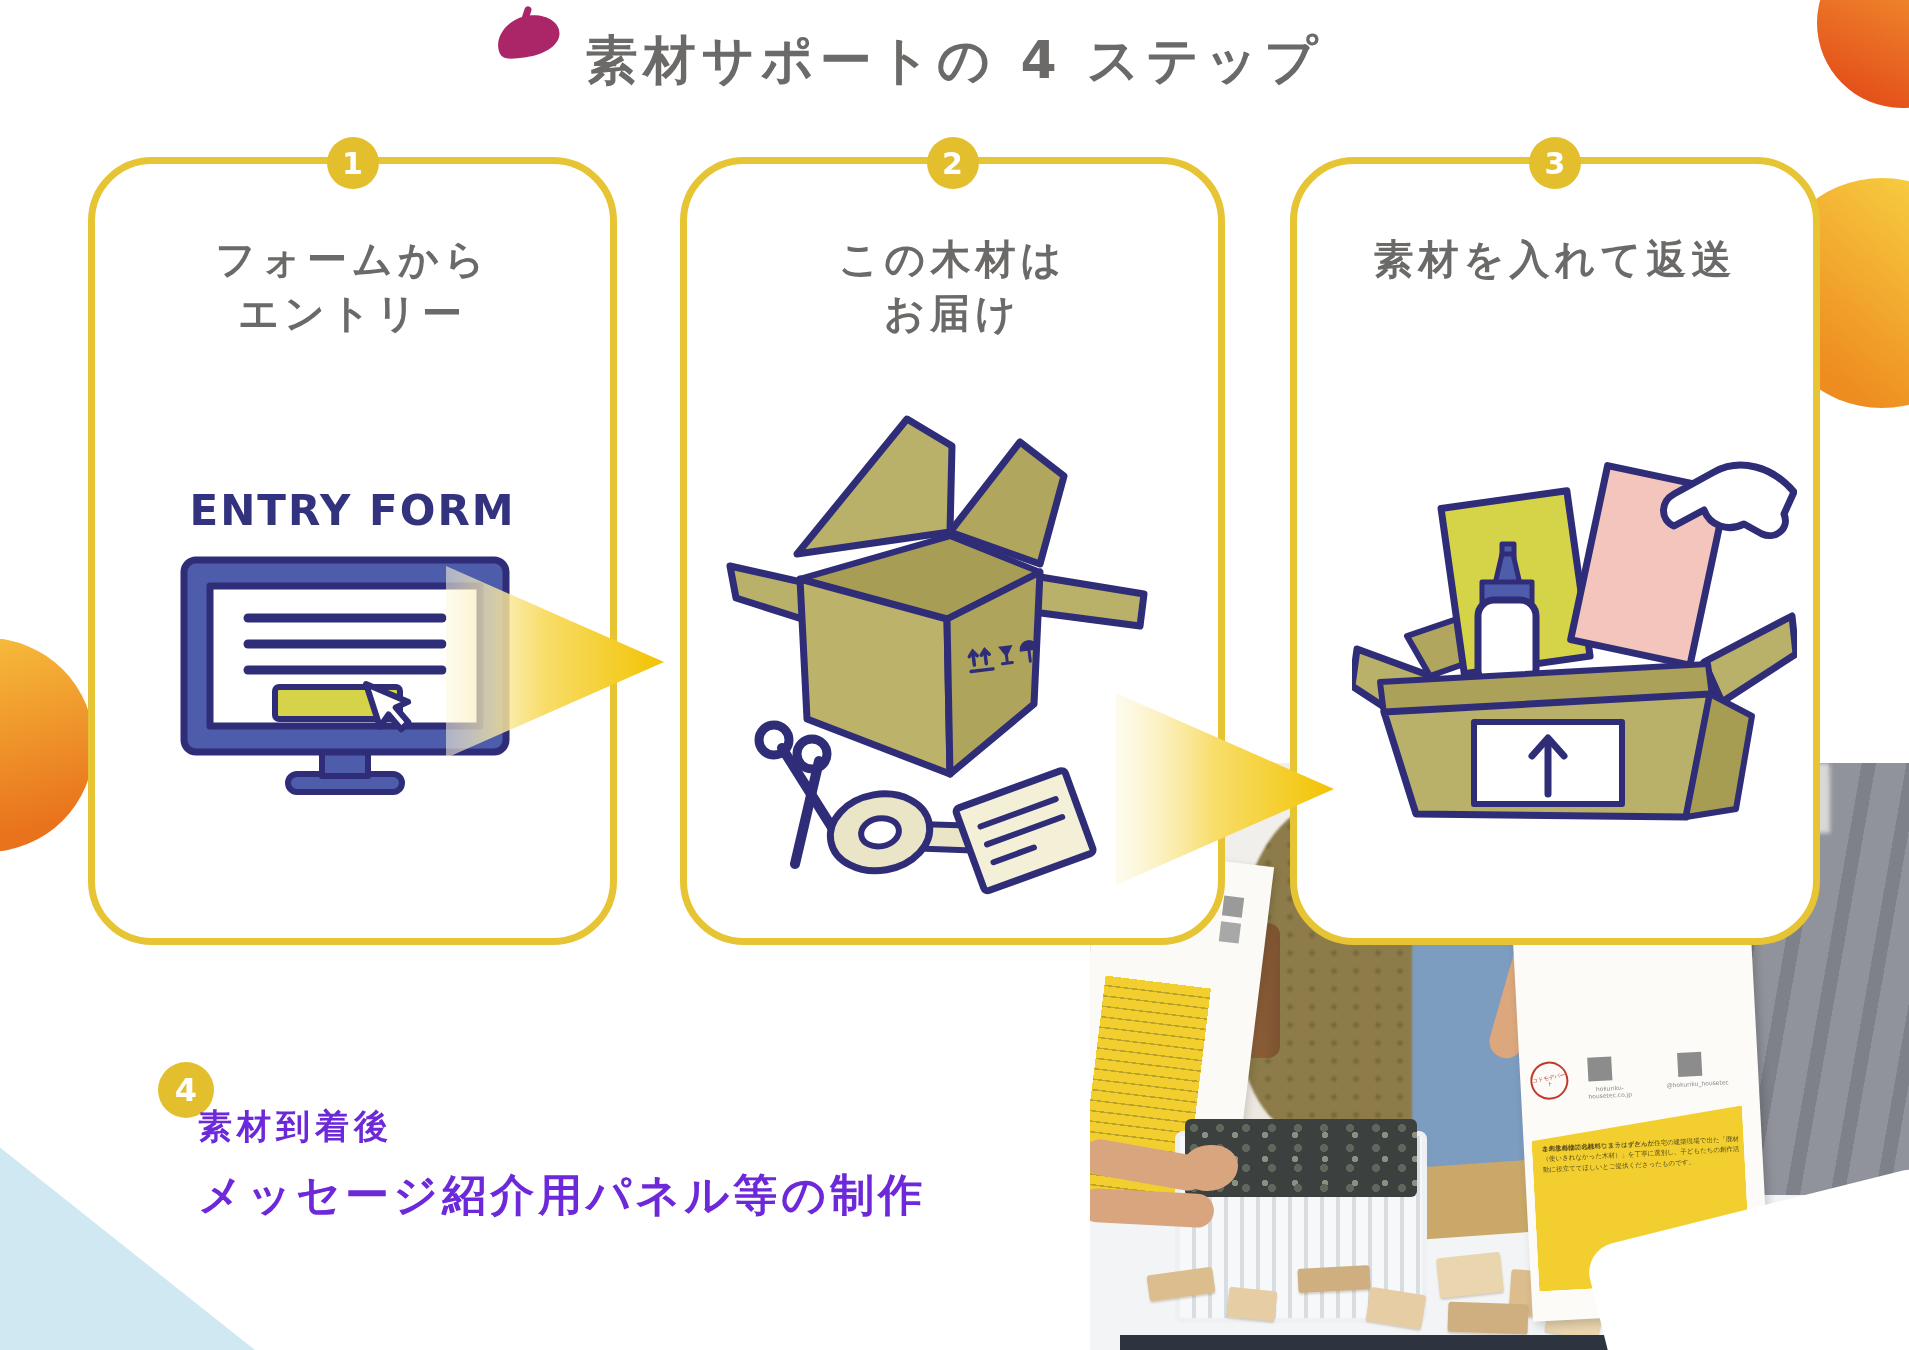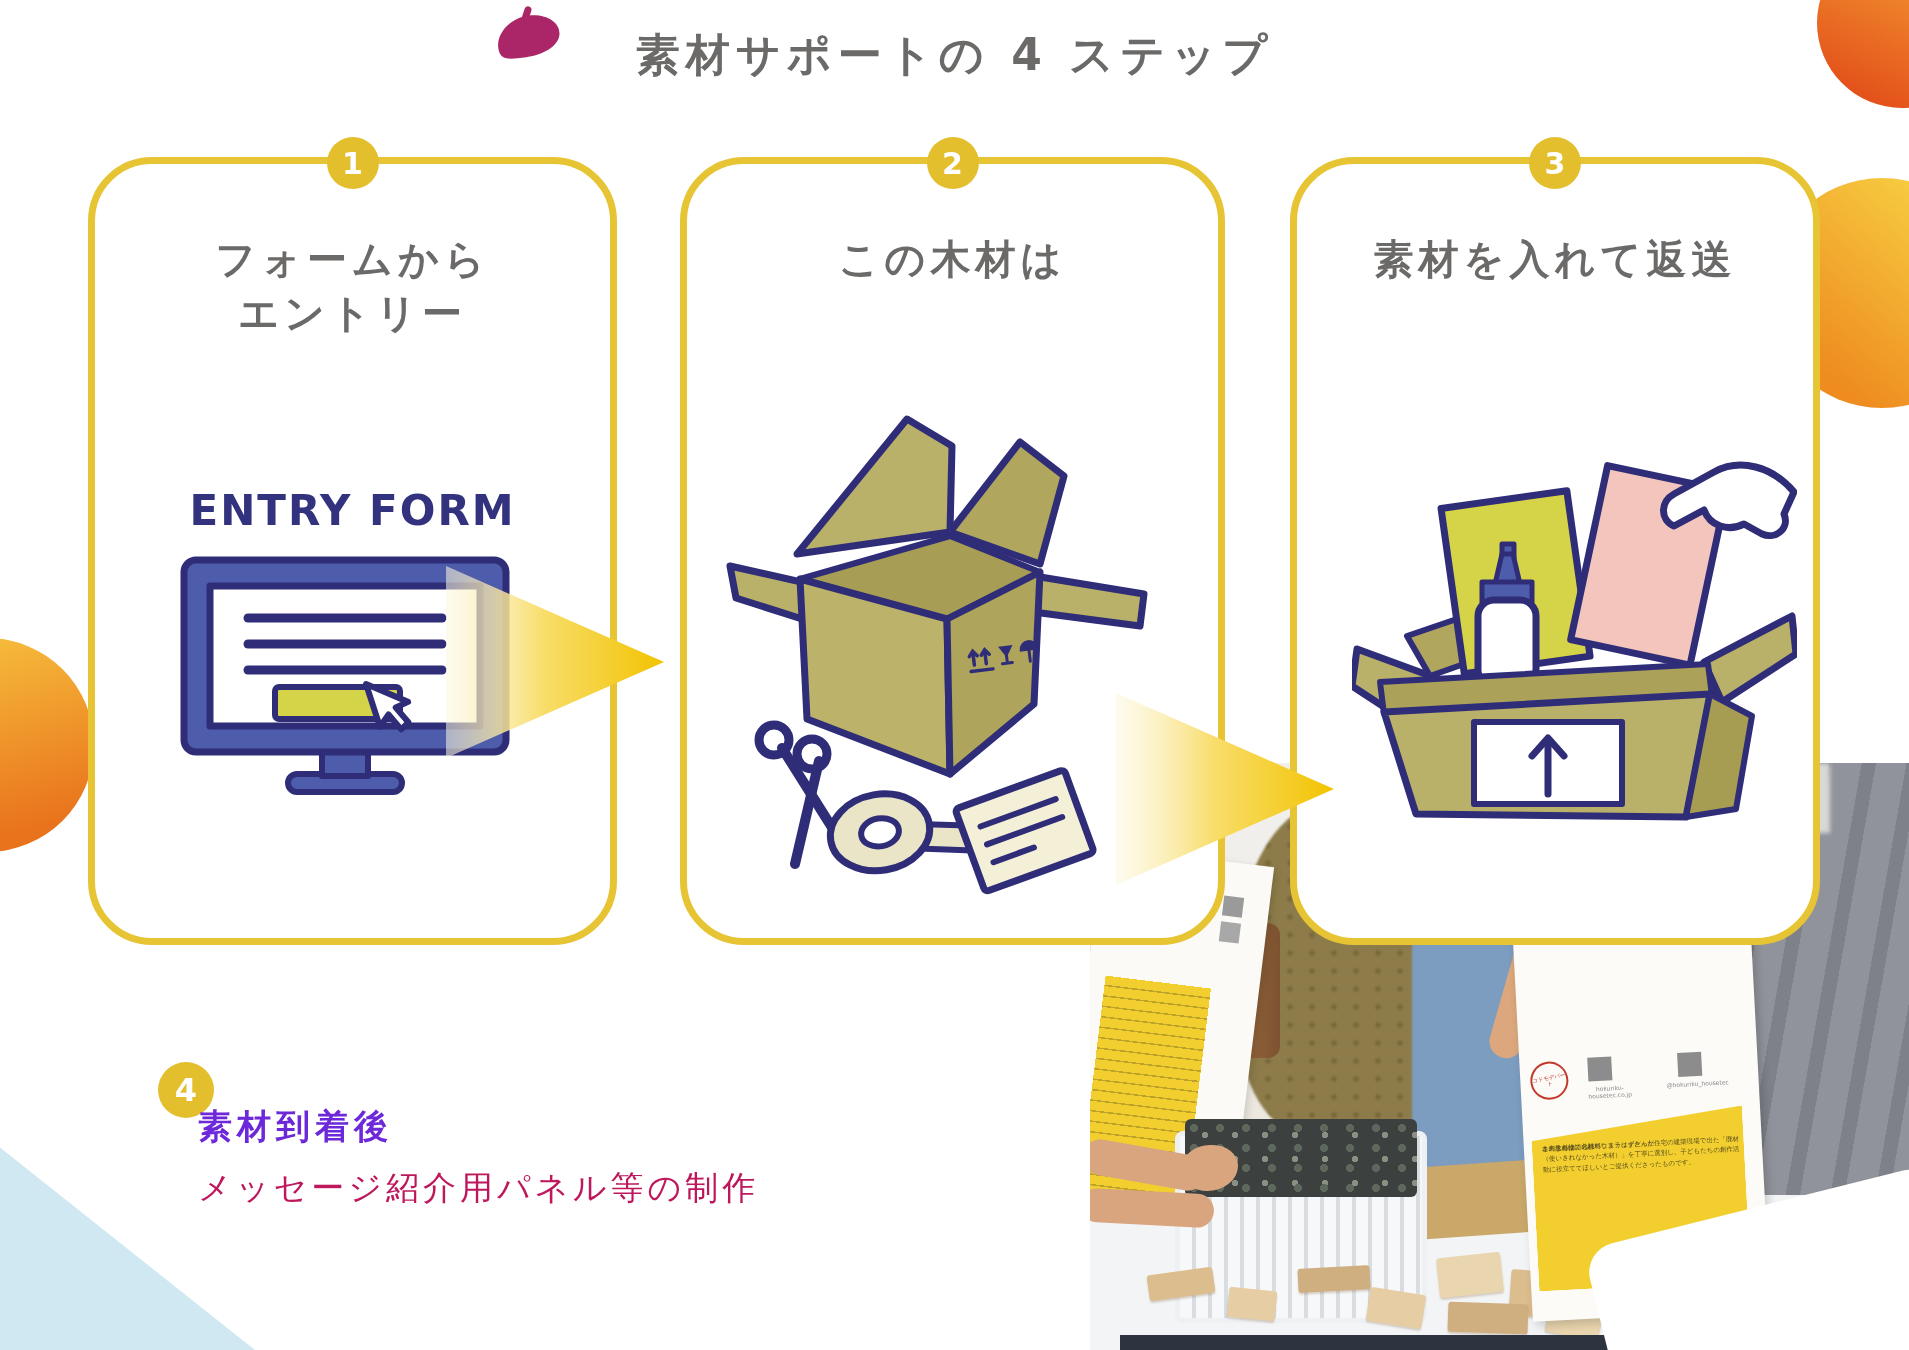--- a/index.html
+++ b/index.html
@@ -1,20 +1,20 @@
 <!DOCTYPE html>
 <html><head>
 <meta charset="utf-8">
 <style>
   html,body{margin:0;padding:0;background:#ffffff;}
   .page{position:relative;width:1909px;height:1350px;background:#ffffff;overflow:hidden;
         font-family:"DejaVu Sans","Liberation Sans",sans-serif;color:#6b6a68;}
   
   .title-row{position:absolute;left:0;top:26px;width:100%;text-align:center;z-index:6;}
-  .title-row h1{margin:0;display:inline-block;font-size:44px;font-weight:800;letter-spacing:6px;color:#6b6a68;}
+  .title-row h1{margin:0;display:inline-block;font-size:52px;font-weight:800;letter-spacing:6px;color:#6b6a68;}
   .beret{position:absolute;left:489px;top:4px;width:80px;height:62px;z-index:7;}
   
   .card{position:absolute;top:157px;height:788px;background:#ffffff;border:7px solid #e7c433;
         border-radius:64px;box-sizing:border-box;z-index:4;}
   .card1{left:88px;width:529px;}
   .card2{left:680px;width:545px;}
   .card3{left:1290px;width:530px;}
   .badge{position:absolute;top:-27px;left:50%;transform:translateX(-50%);width:52px;height:52px;
          border-radius:50%;background:#e3bf2e;color:#ffffff;font-size:30px;font-weight:800;
          display:flex;align-items:center;justify-content:center;}
@@ -25,22 +25,22 @@
                     font-size:42px;font-weight:800;letter-spacing:2px;color:#33327e;}
   .illus{position:absolute;}
   
   .arrow{position:absolute;z-index:5;}
   
   .badge4{position:absolute;left:158px;top:1062px;width:56px;height:56px;border-radius:50%;
           background:#e3bf2e;color:#fff;font-size:32px;font-weight:800;display:flex;
           align-items:center;justify-content:center;z-index:6;}
   .step4-line1{position:absolute;left:198px;top:1104px;font-size:34px;font-weight:800;
                letter-spacing:5px;color:#6d28d9;z-index:6;}
-  .step4-line2{position:absolute;left:198px;top:1166px;font-size:33px;font-weight:400;
-               letter-spacing:4px;color:#be185d;z-index:6;}
+  .step4-line2{position:absolute;left:198px;top:1166px;font-size:44px;font-weight:700;
+               letter-spacing:4px;color:#6d28d9;z-index:6;}
   
   .blob{position:absolute;border-radius:50%;z-index:2;}
   .blob-top-right{right:-78px;top:-62px;width:170px;height:170px;
                   background:linear-gradient(205deg,#f5a135 10%,#e4531b 85%);}
   .blob-right{right:-88px;top:178px;width:230px;height:230px;
               background:linear-gradient(220deg,#f7ce41 15%,#ee8c20 80%);}
   .blob-left{left:-120px;top:638px;width:214px;height:214px;
              background:linear-gradient(165deg,#f6bc3c 10%,#e9731c 85%);}
   .blue-wedge{position:absolute;left:0;top:1120px;width:300px;height:230px;background:#cfe8f2;
               clip-path:polygon(0 12%,85% 100%,0 100%);z-index:1;}
@@ -239,20 +239,21 @@
           <polygon points="0,0 0,30 8,24 13,36 19,33 14,21 23,20" fill="#ffffff" stroke-width="4"></polygon>
         </g>
       </g>
     </svg>
   </section>
 
   <section class="card card2">
     <div class="badge">2</div>
     <div class="card-title">
       <div>この木材は</div>
+      <div>お届け</div>
     </div>
     <svg class="illus" style="left:35px;top:240px" width="430" height="510" viewBox="0 0 430 510">
       <g stroke="#2f2d78" stroke-width="7" stroke-linejoin="round">
         <polygon points="75,150 185,15 230,42 228,128" fill="#b9b069"></polygon>
         <polygon points="228,128 298,38 342,72 318,160" fill="#b0a65e"></polygon>
         <polygon points="8,162 150,194 140,234 14,194" fill="#b9b069"></polygon>
         <polygon points="300,170 422,190 418,222 296,206" fill="#b9b069"></polygon>
         <polygon points="78,175 228,132 318,168 225,215" fill="#a89d54" stroke-width="6"></polygon>
         <polygon points="78,175 225,215 228,370 85,315" fill="#bcb26a"></polygon>
         <polygon points="225,215 318,168 312,300 228,370" fill="#aea45c"></polygon>

